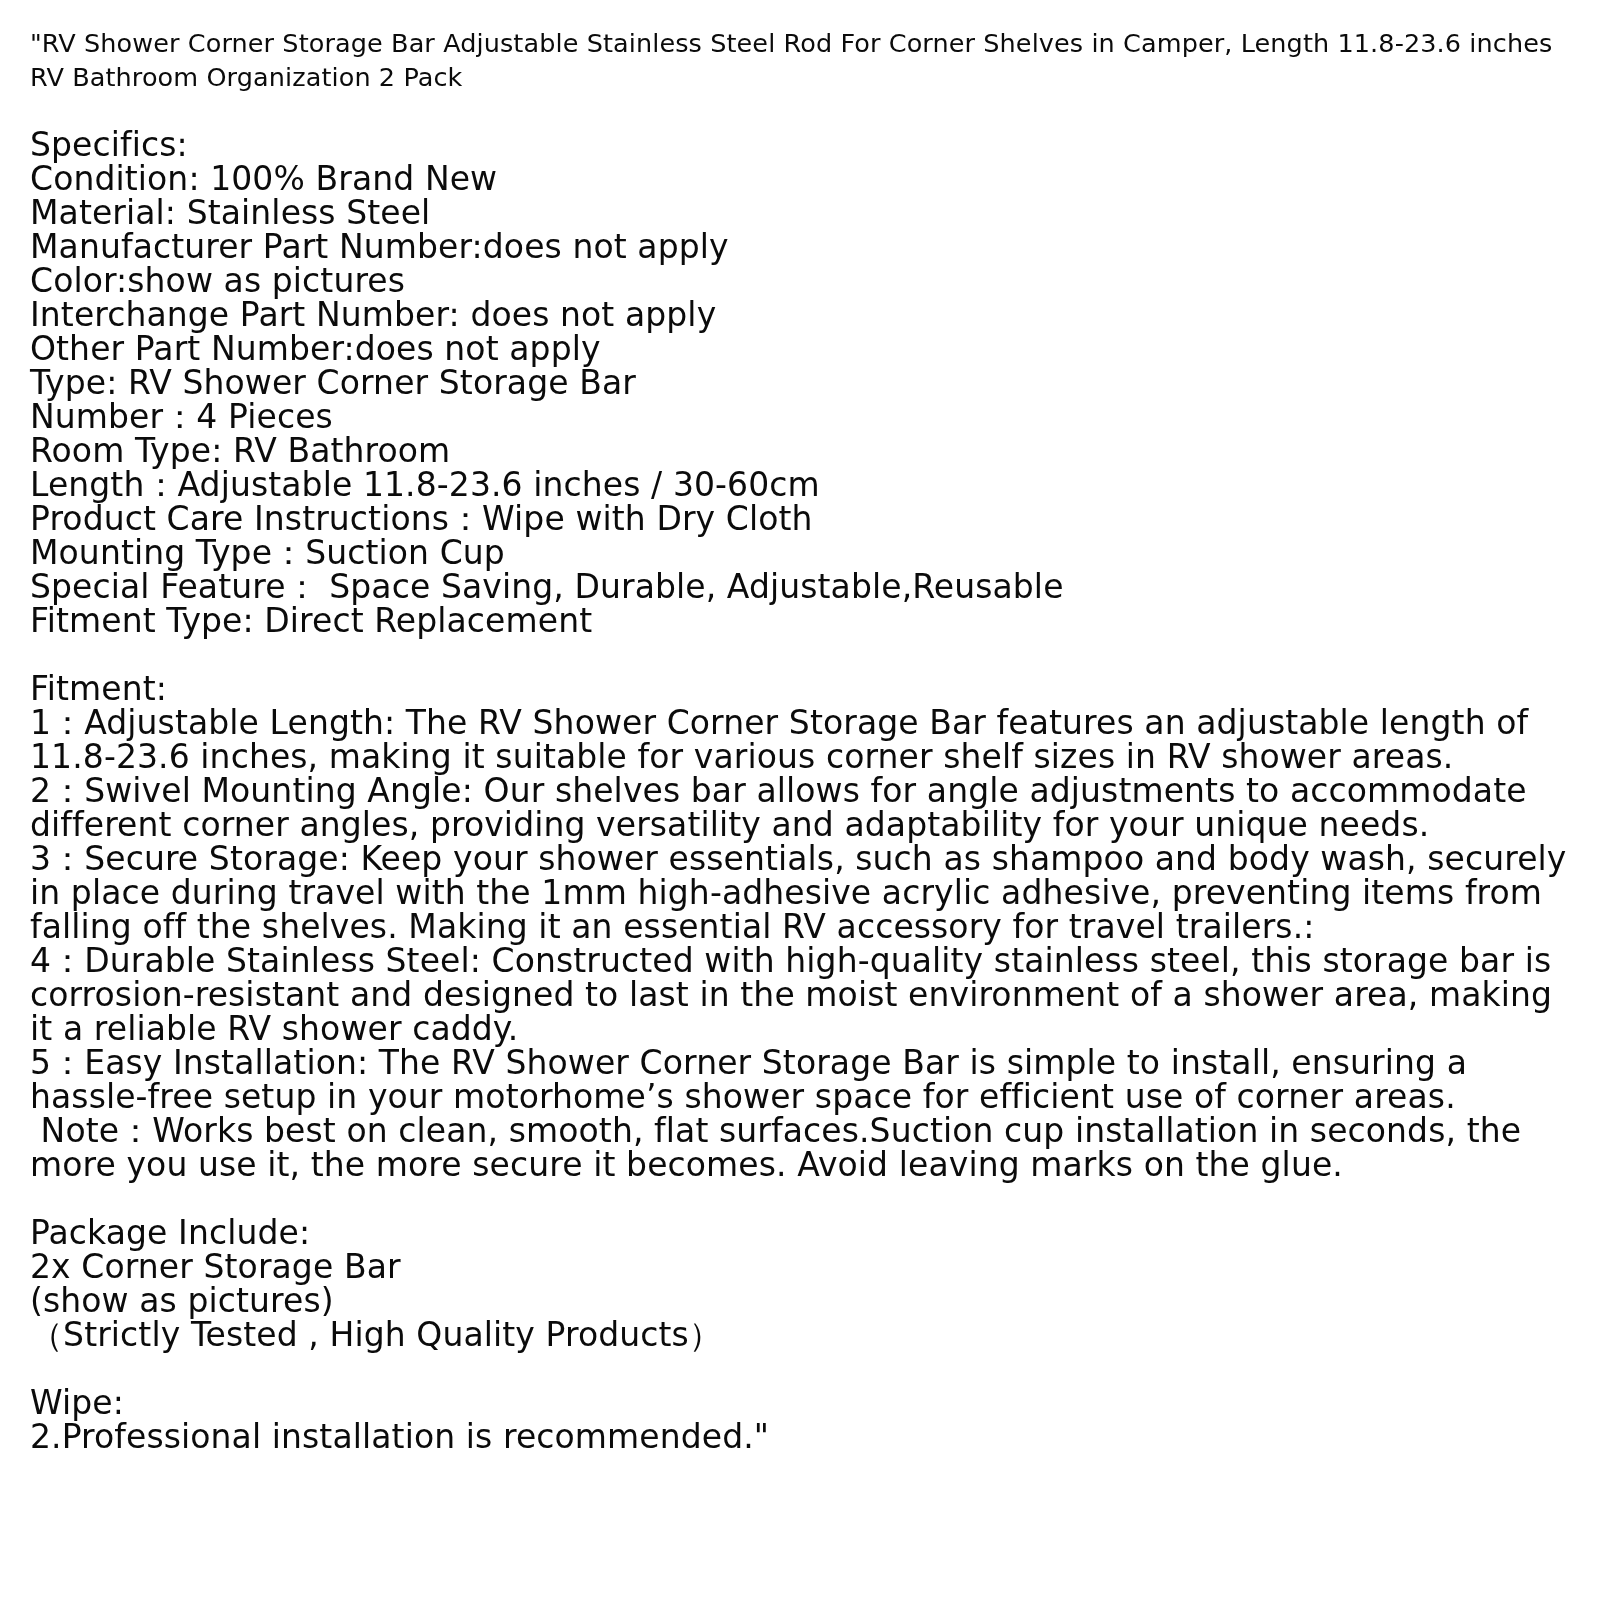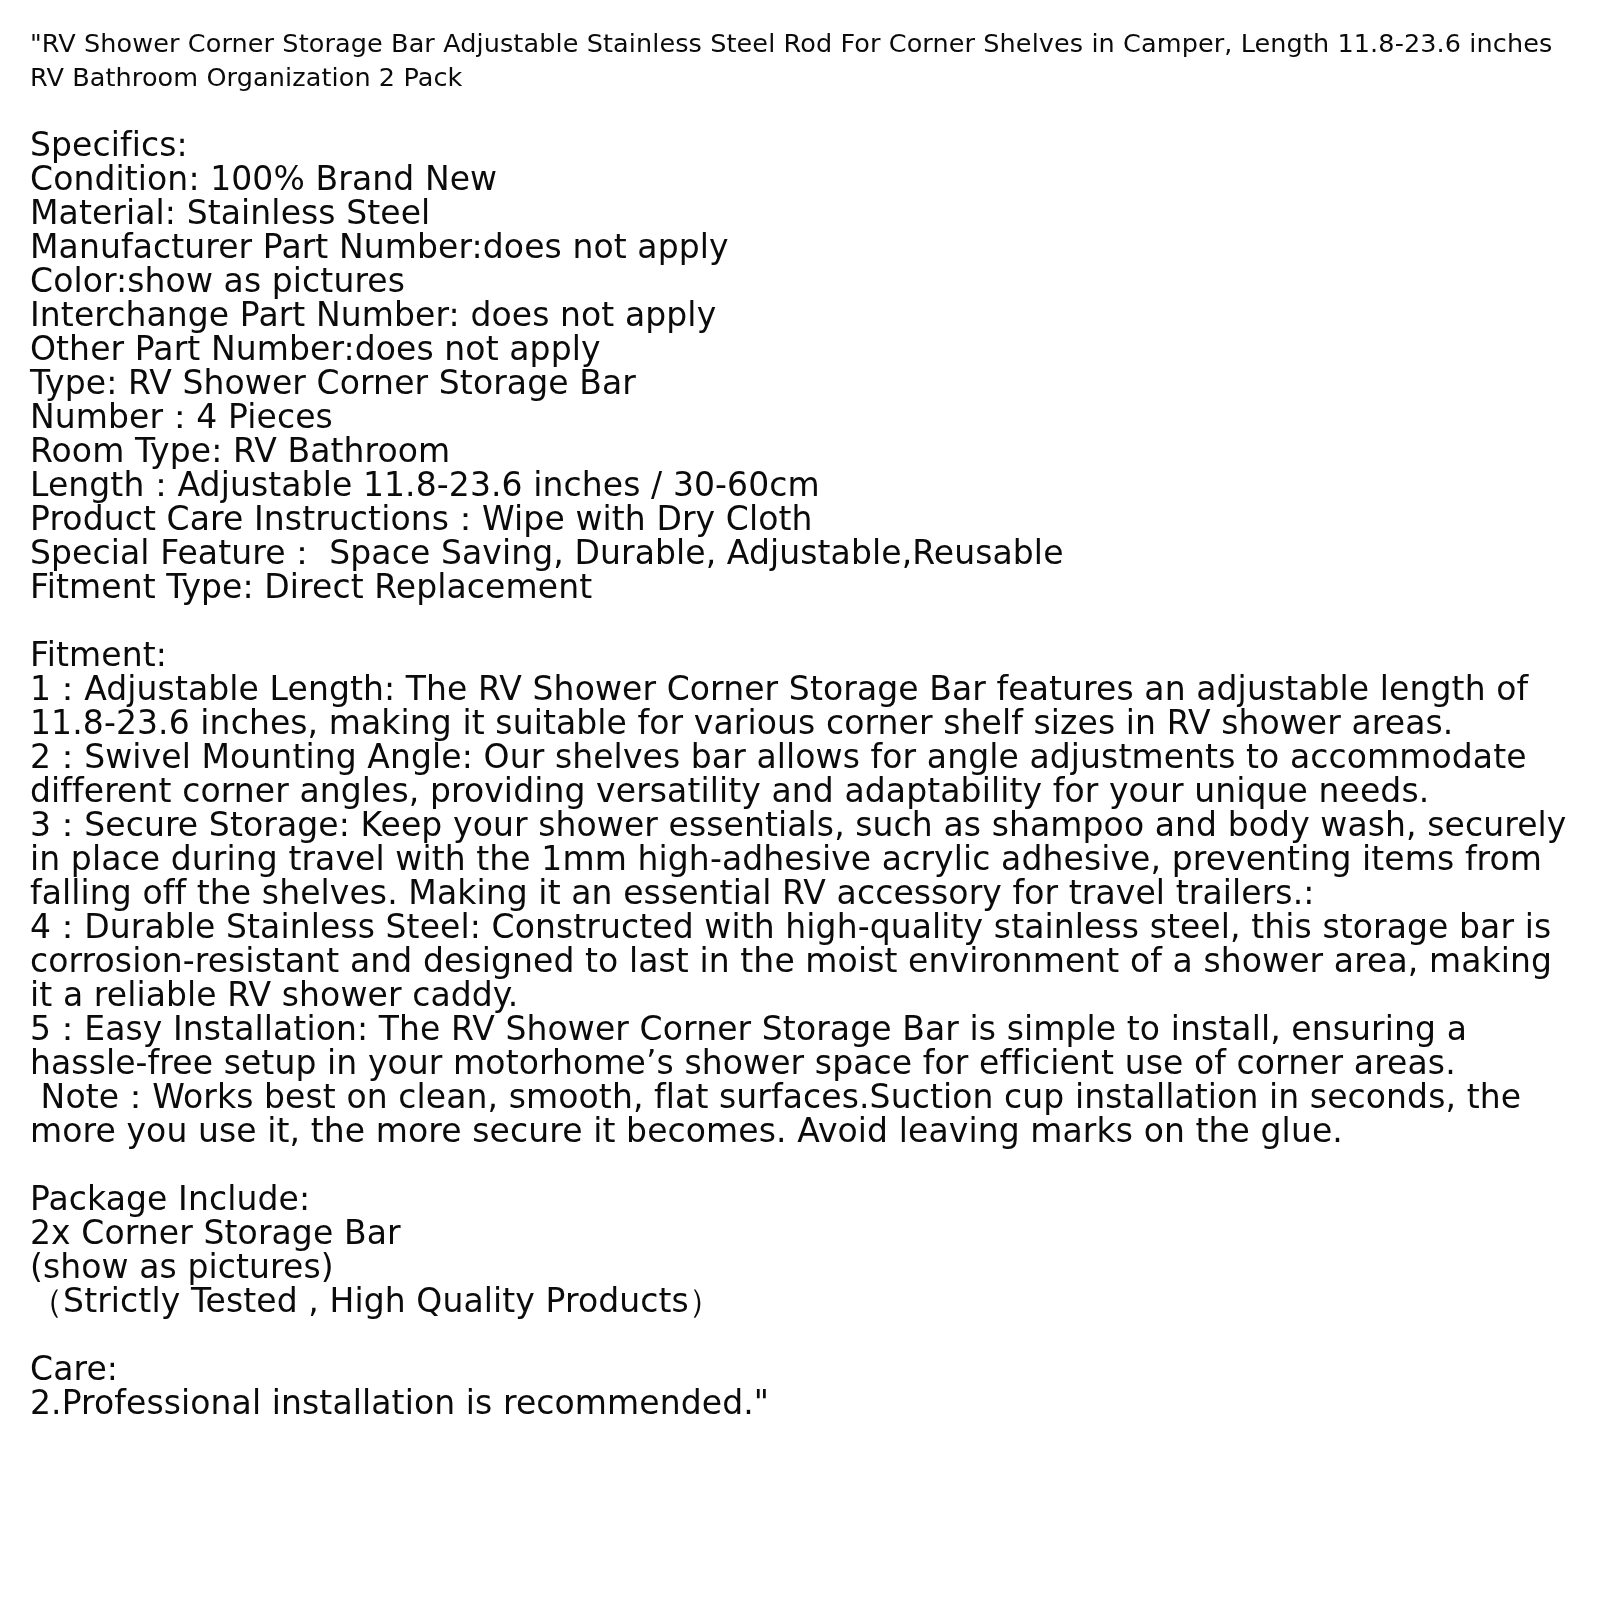--- a/index.html
+++ b/index.html
@@ -49,20 +49,21 @@
   <div class="line">Material: Stainless Steel</div>
   <div class="line">Manufacturer Part Number:does not apply</div>
   <div class="line">Color:show as pictures</div>
   <div class="line">Interchange Part Number: does not apply</div>
   <div class="line">Other Part Number:does not apply</div>
   <div class="line">Type: RV Shower Corner Storage Bar</div>
   <div class="line">Number：4 Pieces</div>
   <div class="line">Room Type: RV Bathroom</div>
   <div class="line">Length：Adjustable 11.8-23.6 inches / 30-60cm</div>
   <div class="line">Product Care Instructions：Wipe with Dry Cloth</div>
+  <div class="line">Mounting Type：Suction Cup</div>
   <div class="line">Special Feature： Space Saving, Durable, Adjustable,Reusable</div>
   <div class="line">Fitment Type: Direct Replacement</div>
 
   <div class="spacer"></div>
 
   <div class="line">Fitment:</div>
   <div class="line">1：Adjustable Length: The RV Shower Corner Storage Bar features an adjustable length of 11.8-23.6 inches, making it suitable for various corner shelf sizes in RV shower areas.</div>
   <div class="line">2：Swivel Mounting Angle: Our shelves bar allows for angle adjustments to accommodate different corner angles, providing versatility and adaptability for your unique needs.</div>
   <div class="line">3：Secure Storage: Keep your shower essentials, such as shampoo and body wash, securely in place during travel with the 1mm high-adhesive acrylic adhesive, preventing items from falling off the shelves. Making it an essential RV accessory for travel trailers.:</div>
   <div class="line">4：Durable Stainless Steel: Constructed with high-quality stainless steel, this storage bar is corrosion-resistant and designed to last in the moist environment of a shower area, making it a reliable RV shower caddy.</div>
@@ -71,16 +72,16 @@
 
   <div class="spacer"></div>
 
   <div class="line">Package Include:</div>
   <div class="line">2x Corner Storage Bar</div>
   <div class="line">(show as pictures)</div>
   <div class="line">（Strictly Tested , High Quality Products）</div>
 
   <div class="spacer"></div>
 
-  <div class="line">Care:</div>
+  <div class="line">Wipe:</div>
   <div class="line">2.Professional installation is recommended."</div>
 
 </div>
 
 </body></html>

